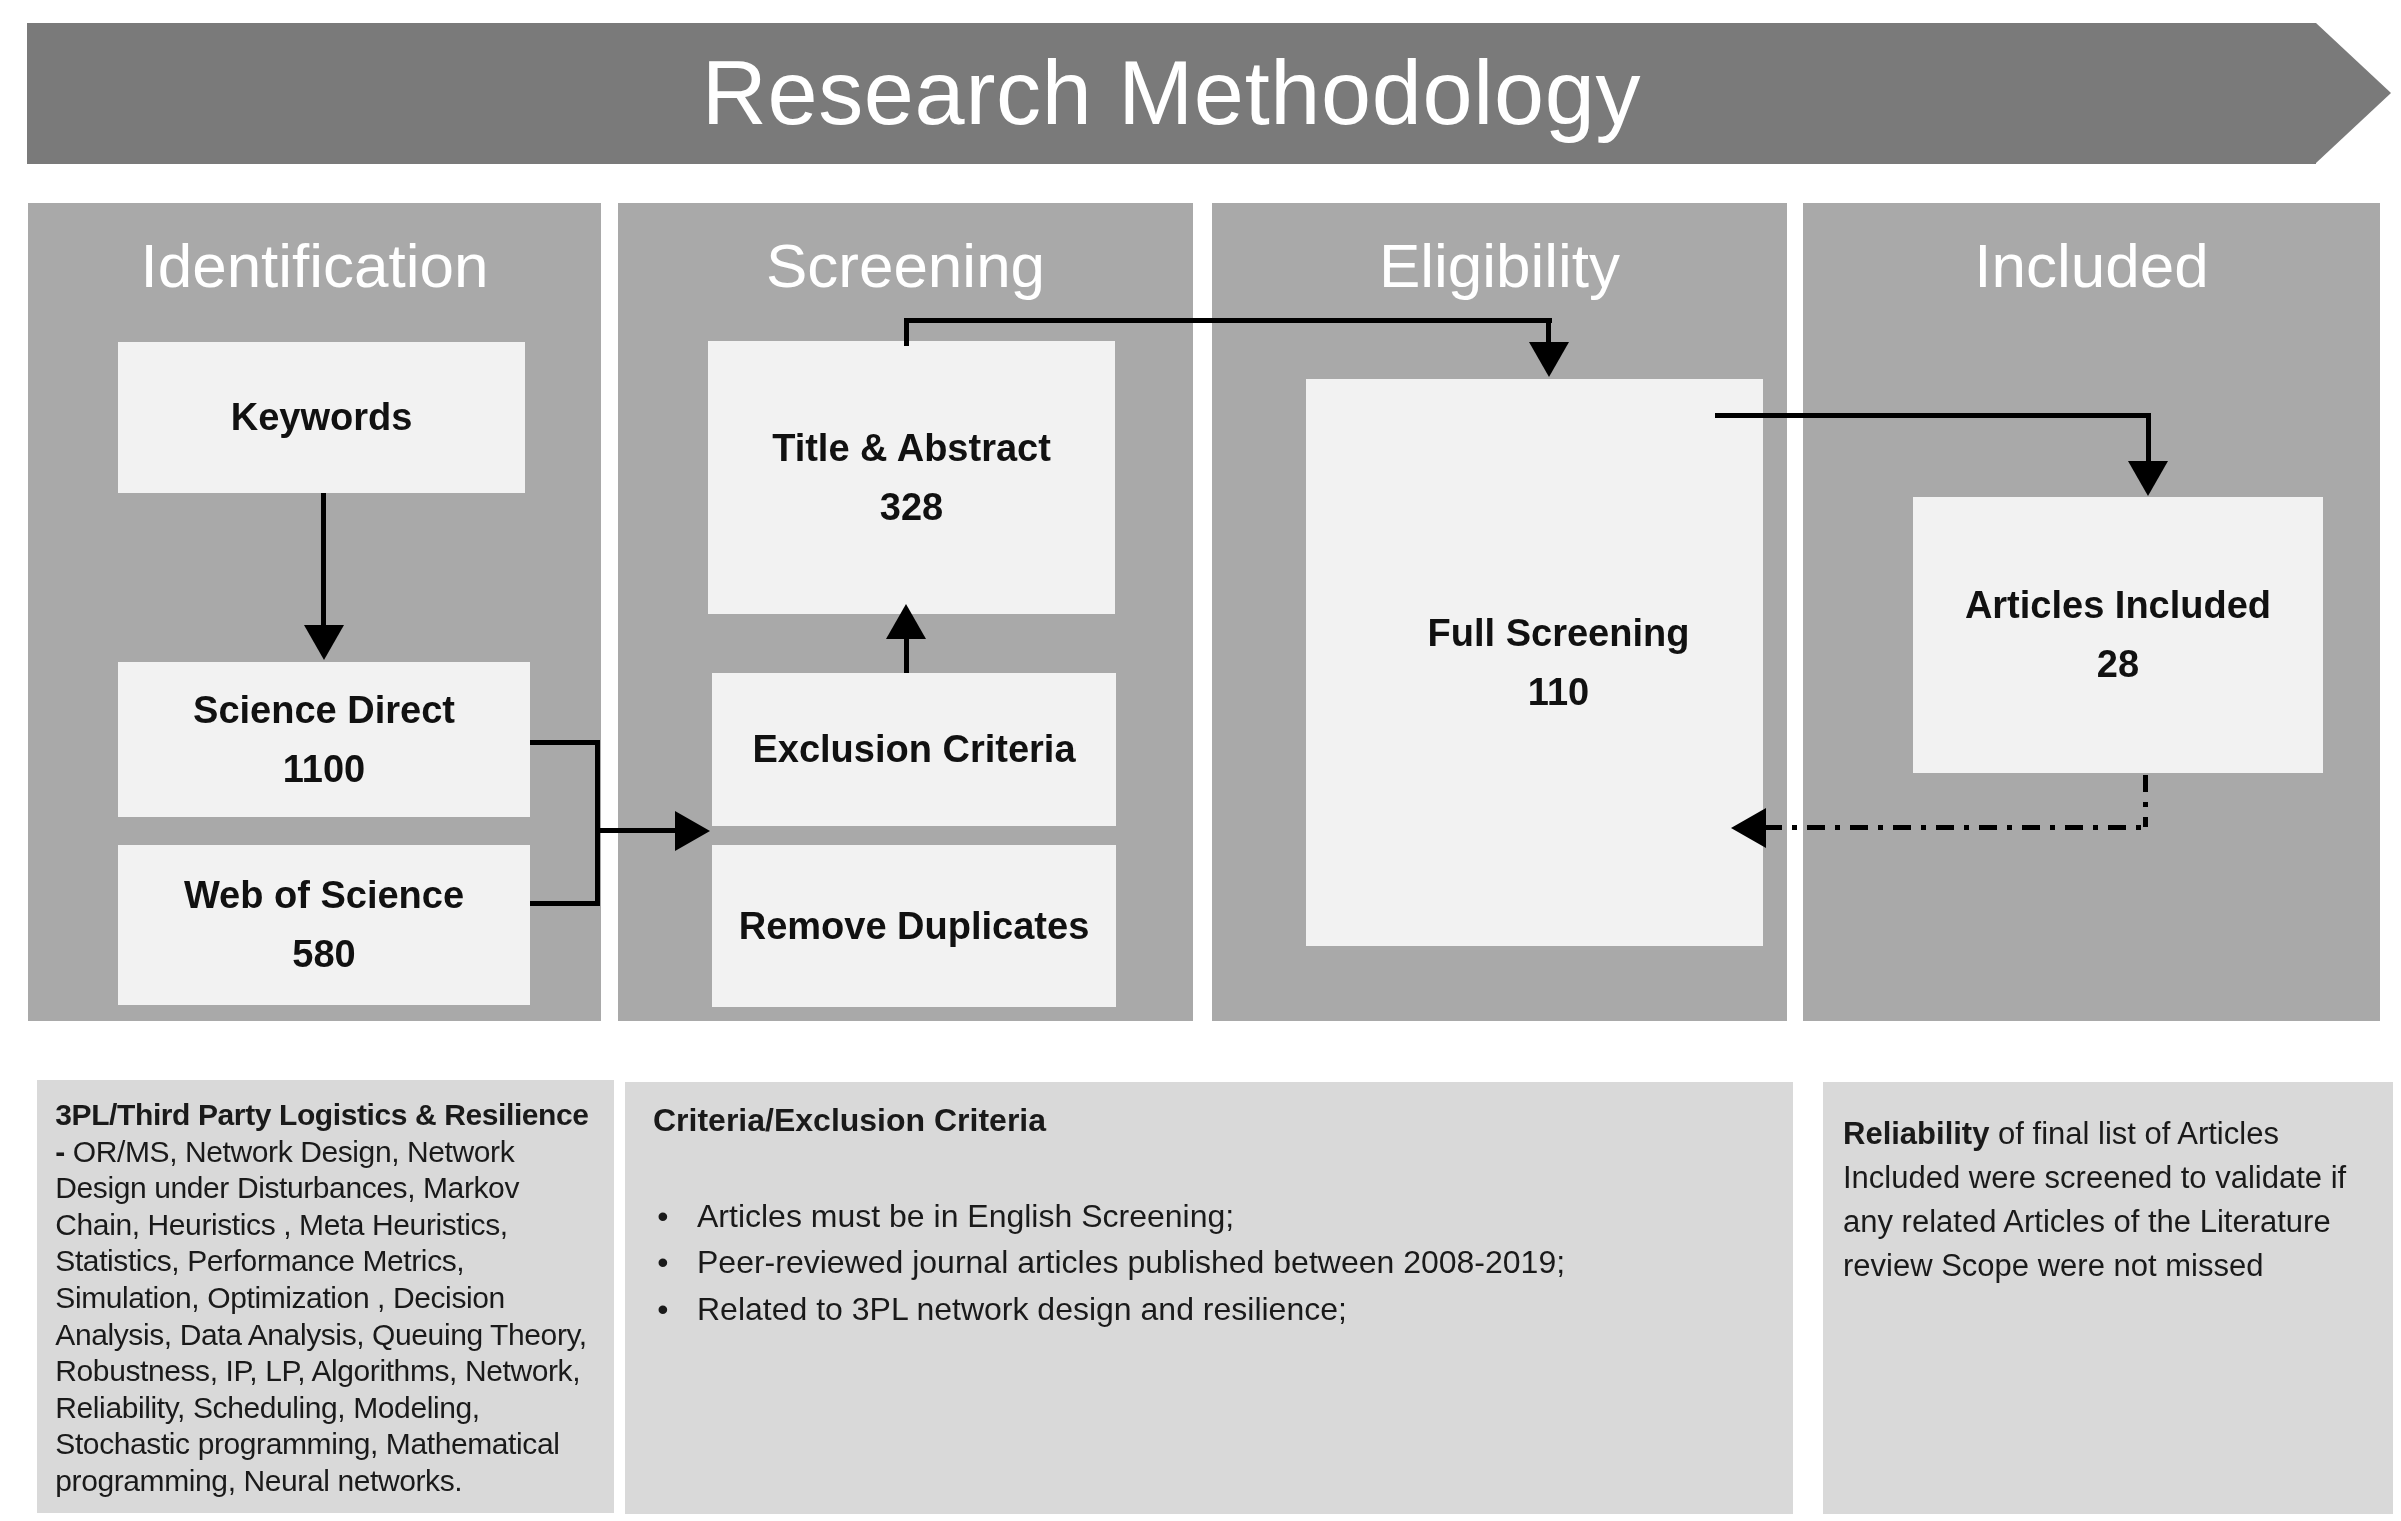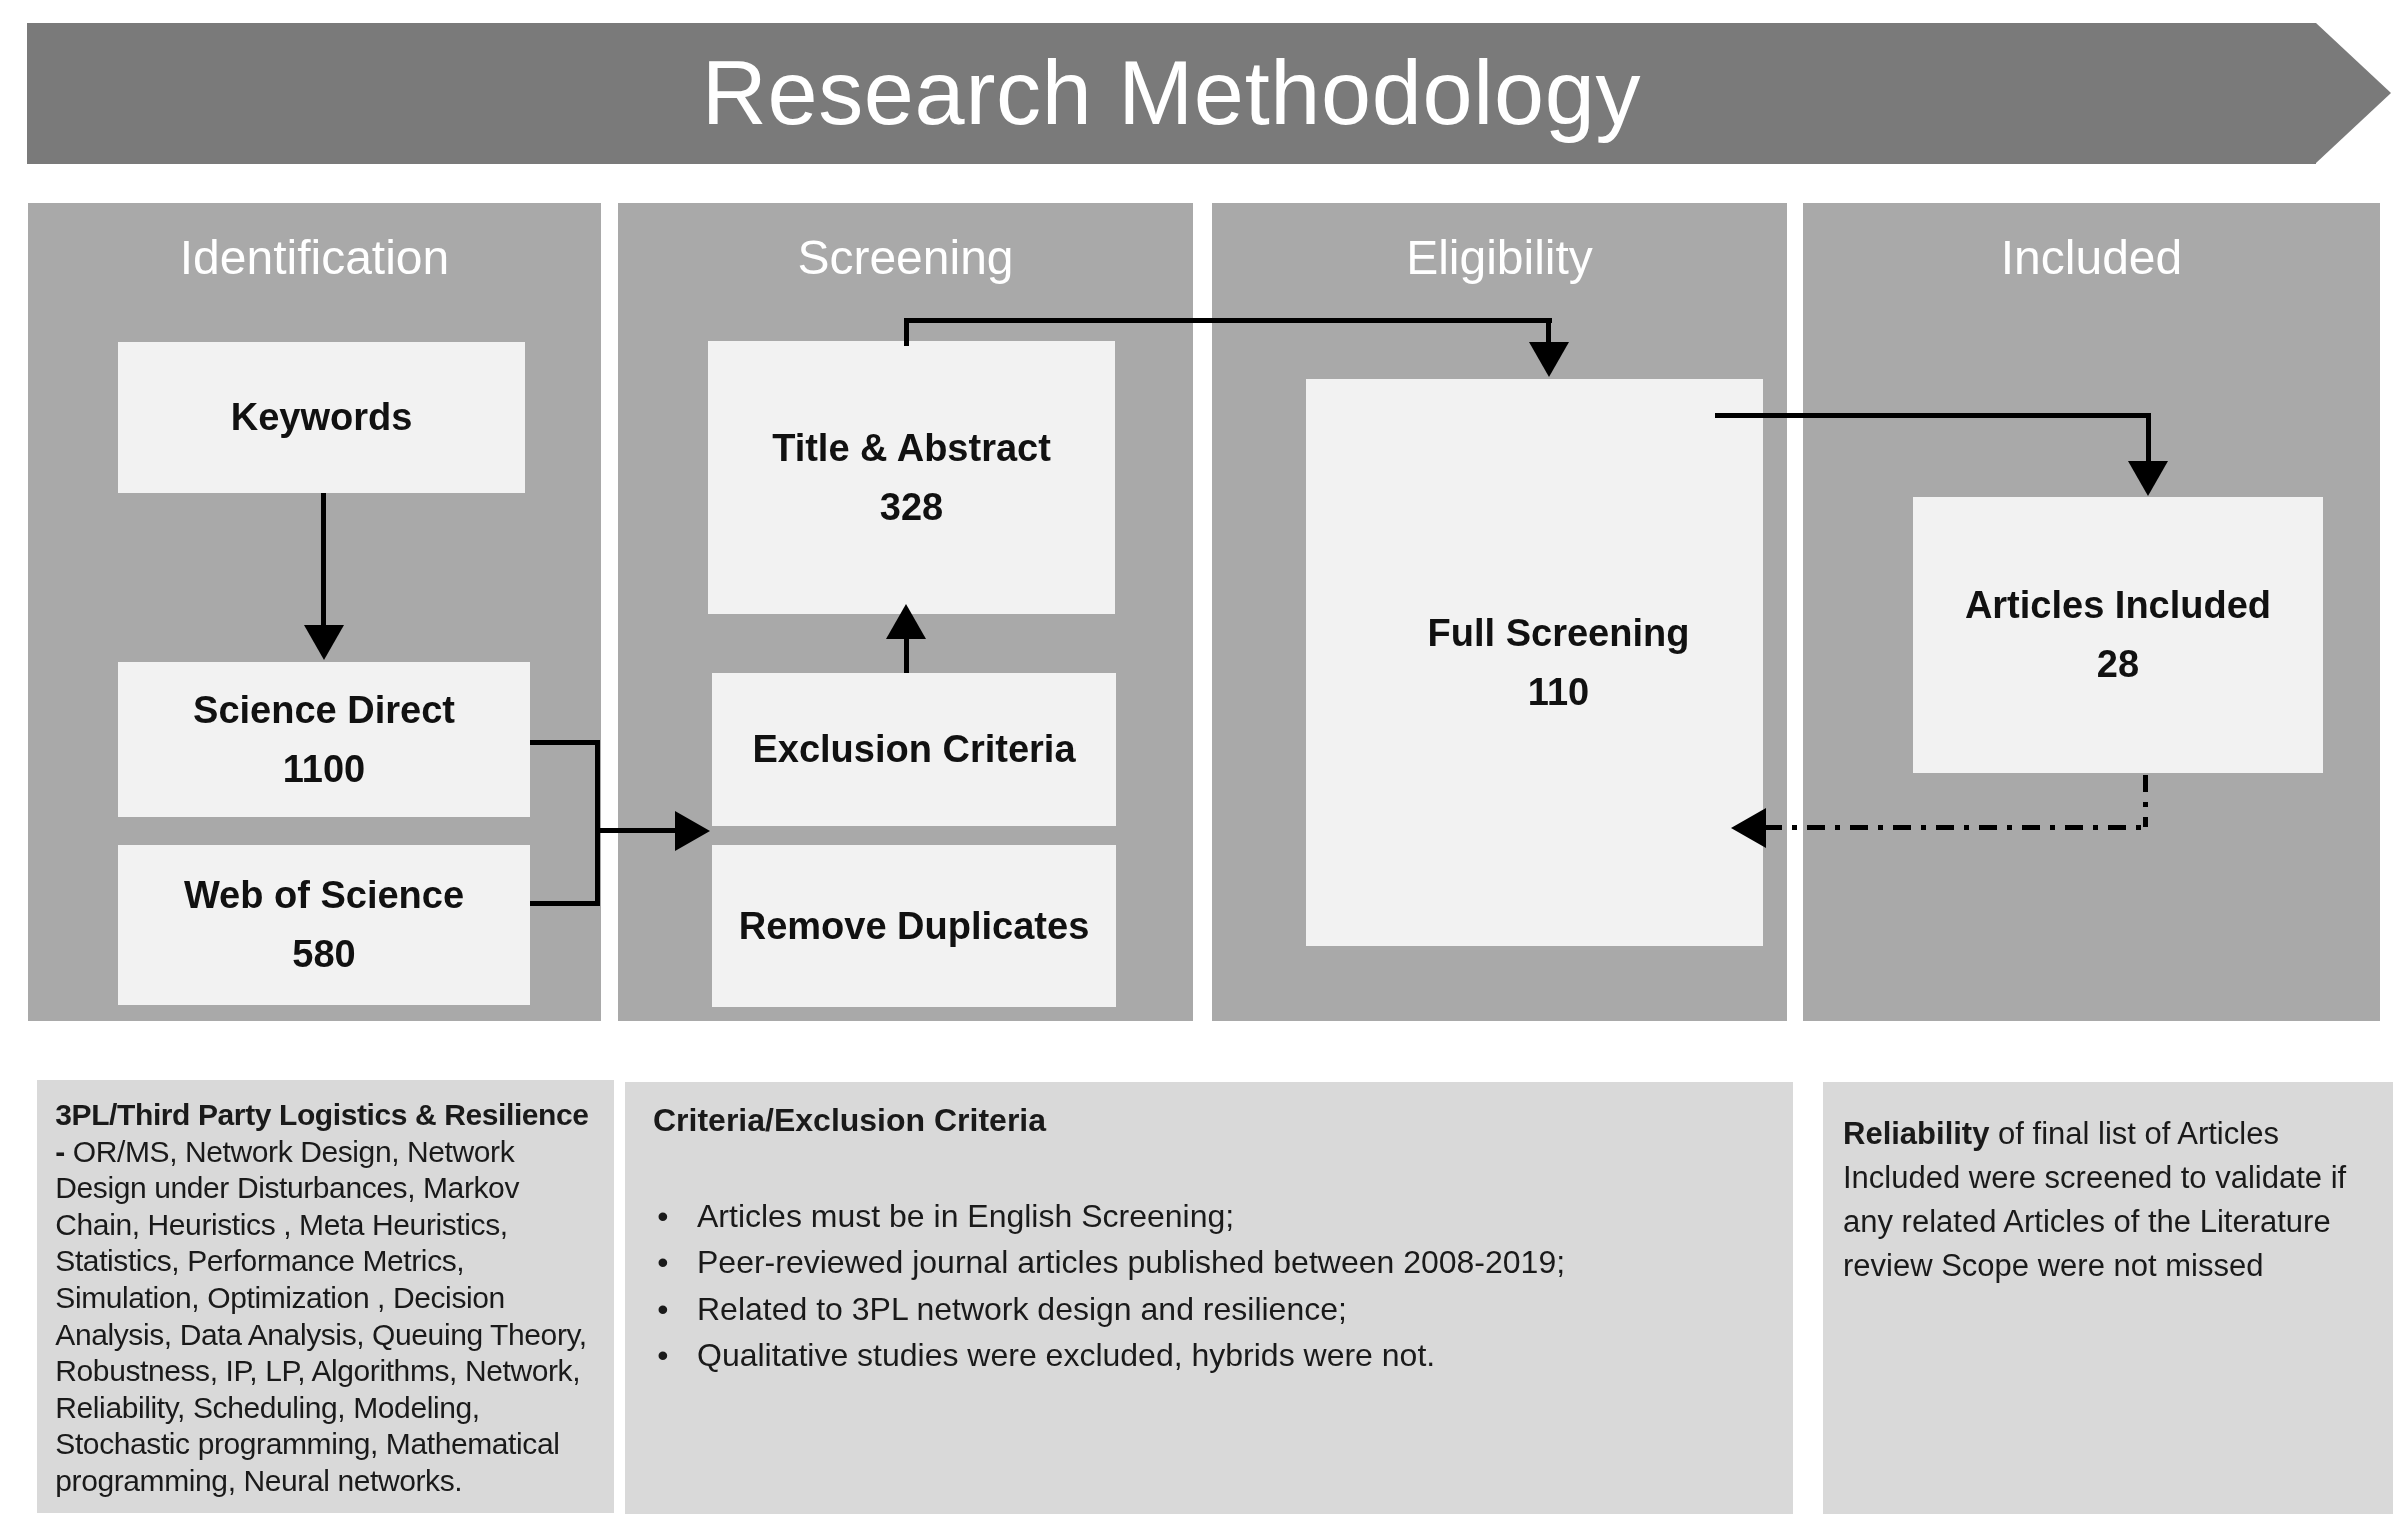--- a/index.html
+++ b/index.html
@@ -20,21 +20,21 @@
   .banner-title{
     color:#ffffff;font-size:90px;font-weight:300;letter-spacing:0.7px;white-space:nowrap;
   }
   
   .col{position:absolute;top:203px;height:818px;background:#a9a9a9;}
   .col-1{left:28px;width:573px;}
   .col-2{left:618px;width:575px;}
   .col-3{left:1212px;width:575px;}
   .col-4{left:1803px;width:577px;}
   .col-header{
-    margin-top:27px;text-align:center;color:#ffffff;font-size:48px;font-weight:400;
+    margin-top:27px;text-align:center;color:#ffffff;font-size:62px;font-weight:400;
   }
   
   .fbox{
     position:absolute;background:#f2f2f2;display:flex;flex-direction:column;
     align-items:center;justify-content:center;text-align:center;
     color:#111111;font-weight:bold;font-size:38px;line-height:1.55;
   }
   .b-keywords{left:118px;top:342px;width:407px;height:151px;}
   .b-sciencedirect{left:118px;top:662px;width:412px;height:155px;}
   .b-webofscience{left:118px;top:845px;width:412px;height:160px;}
@@ -168,21 +168,20 @@
   <div class="note note-left">
     <b>3PL/Third Party Logistics &amp; Resilience -</b><span> OR/MS, Network Design, Network Design under Disturbances, Markov Chain, Heuristics , Meta Heuristics, Statistics, Performance Metrics, Simulation, Optimization , Decision Analysis, Data Analysis, Queuing Theory, Robustness, IP, LP, Algorithms, Network, Reliability, Scheduling, Modeling, Stochastic programming, Mathematical programming, Neural networks.</span>
   </div>
 
   <div class="note note-mid">
     <div class="crit-title">Criteria/Exclusion Criteria</div>
     <ul class="crit-list">
       <li>Articles must be in English Screening;</li>
       <li>Peer-reviewed journal articles published between 2008-2019;</li>
       <li>Related to 3PL network design and resilience;</li>
-      <li>Qualitative studies were excluded, hybrids were not.</li>
     </ul>
   </div>
 
   <div class="note note-right">
     <b>Reliability</b><span> of final list of Articles Included were screened to validate if any related  Articles of the Literature review Scope were not missed</span>
   </div>
 
 </div>
 
 

